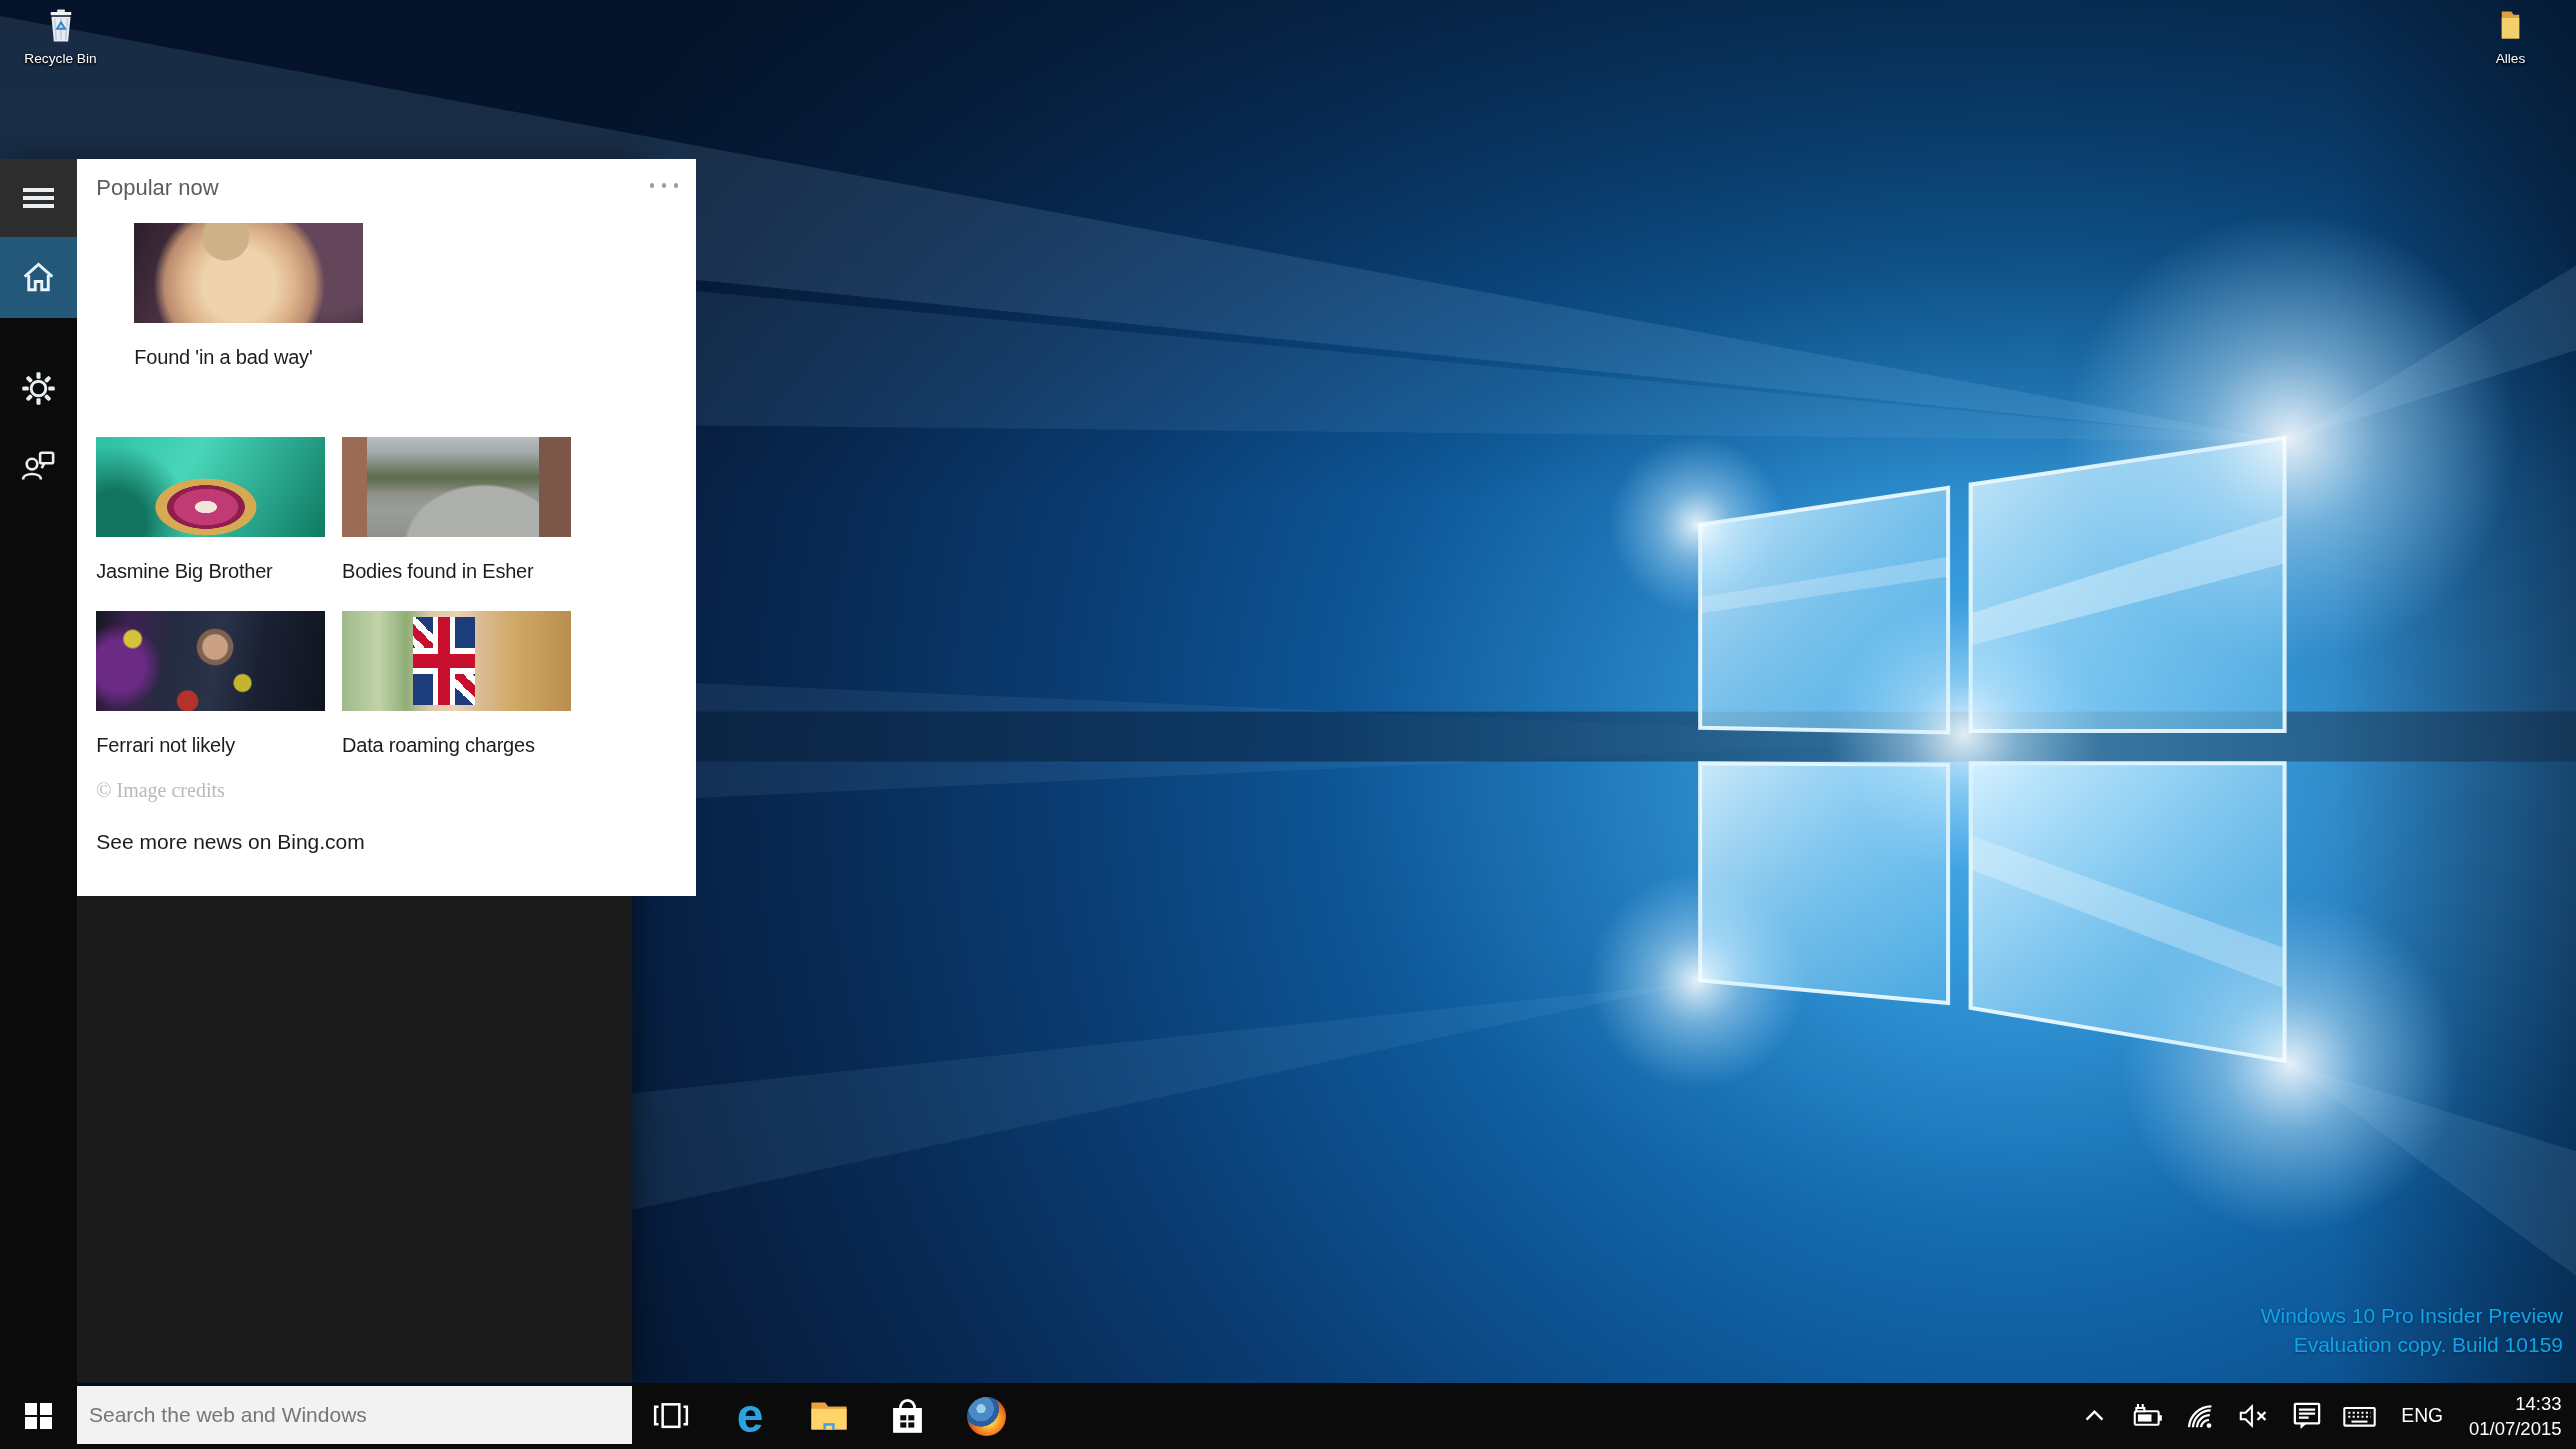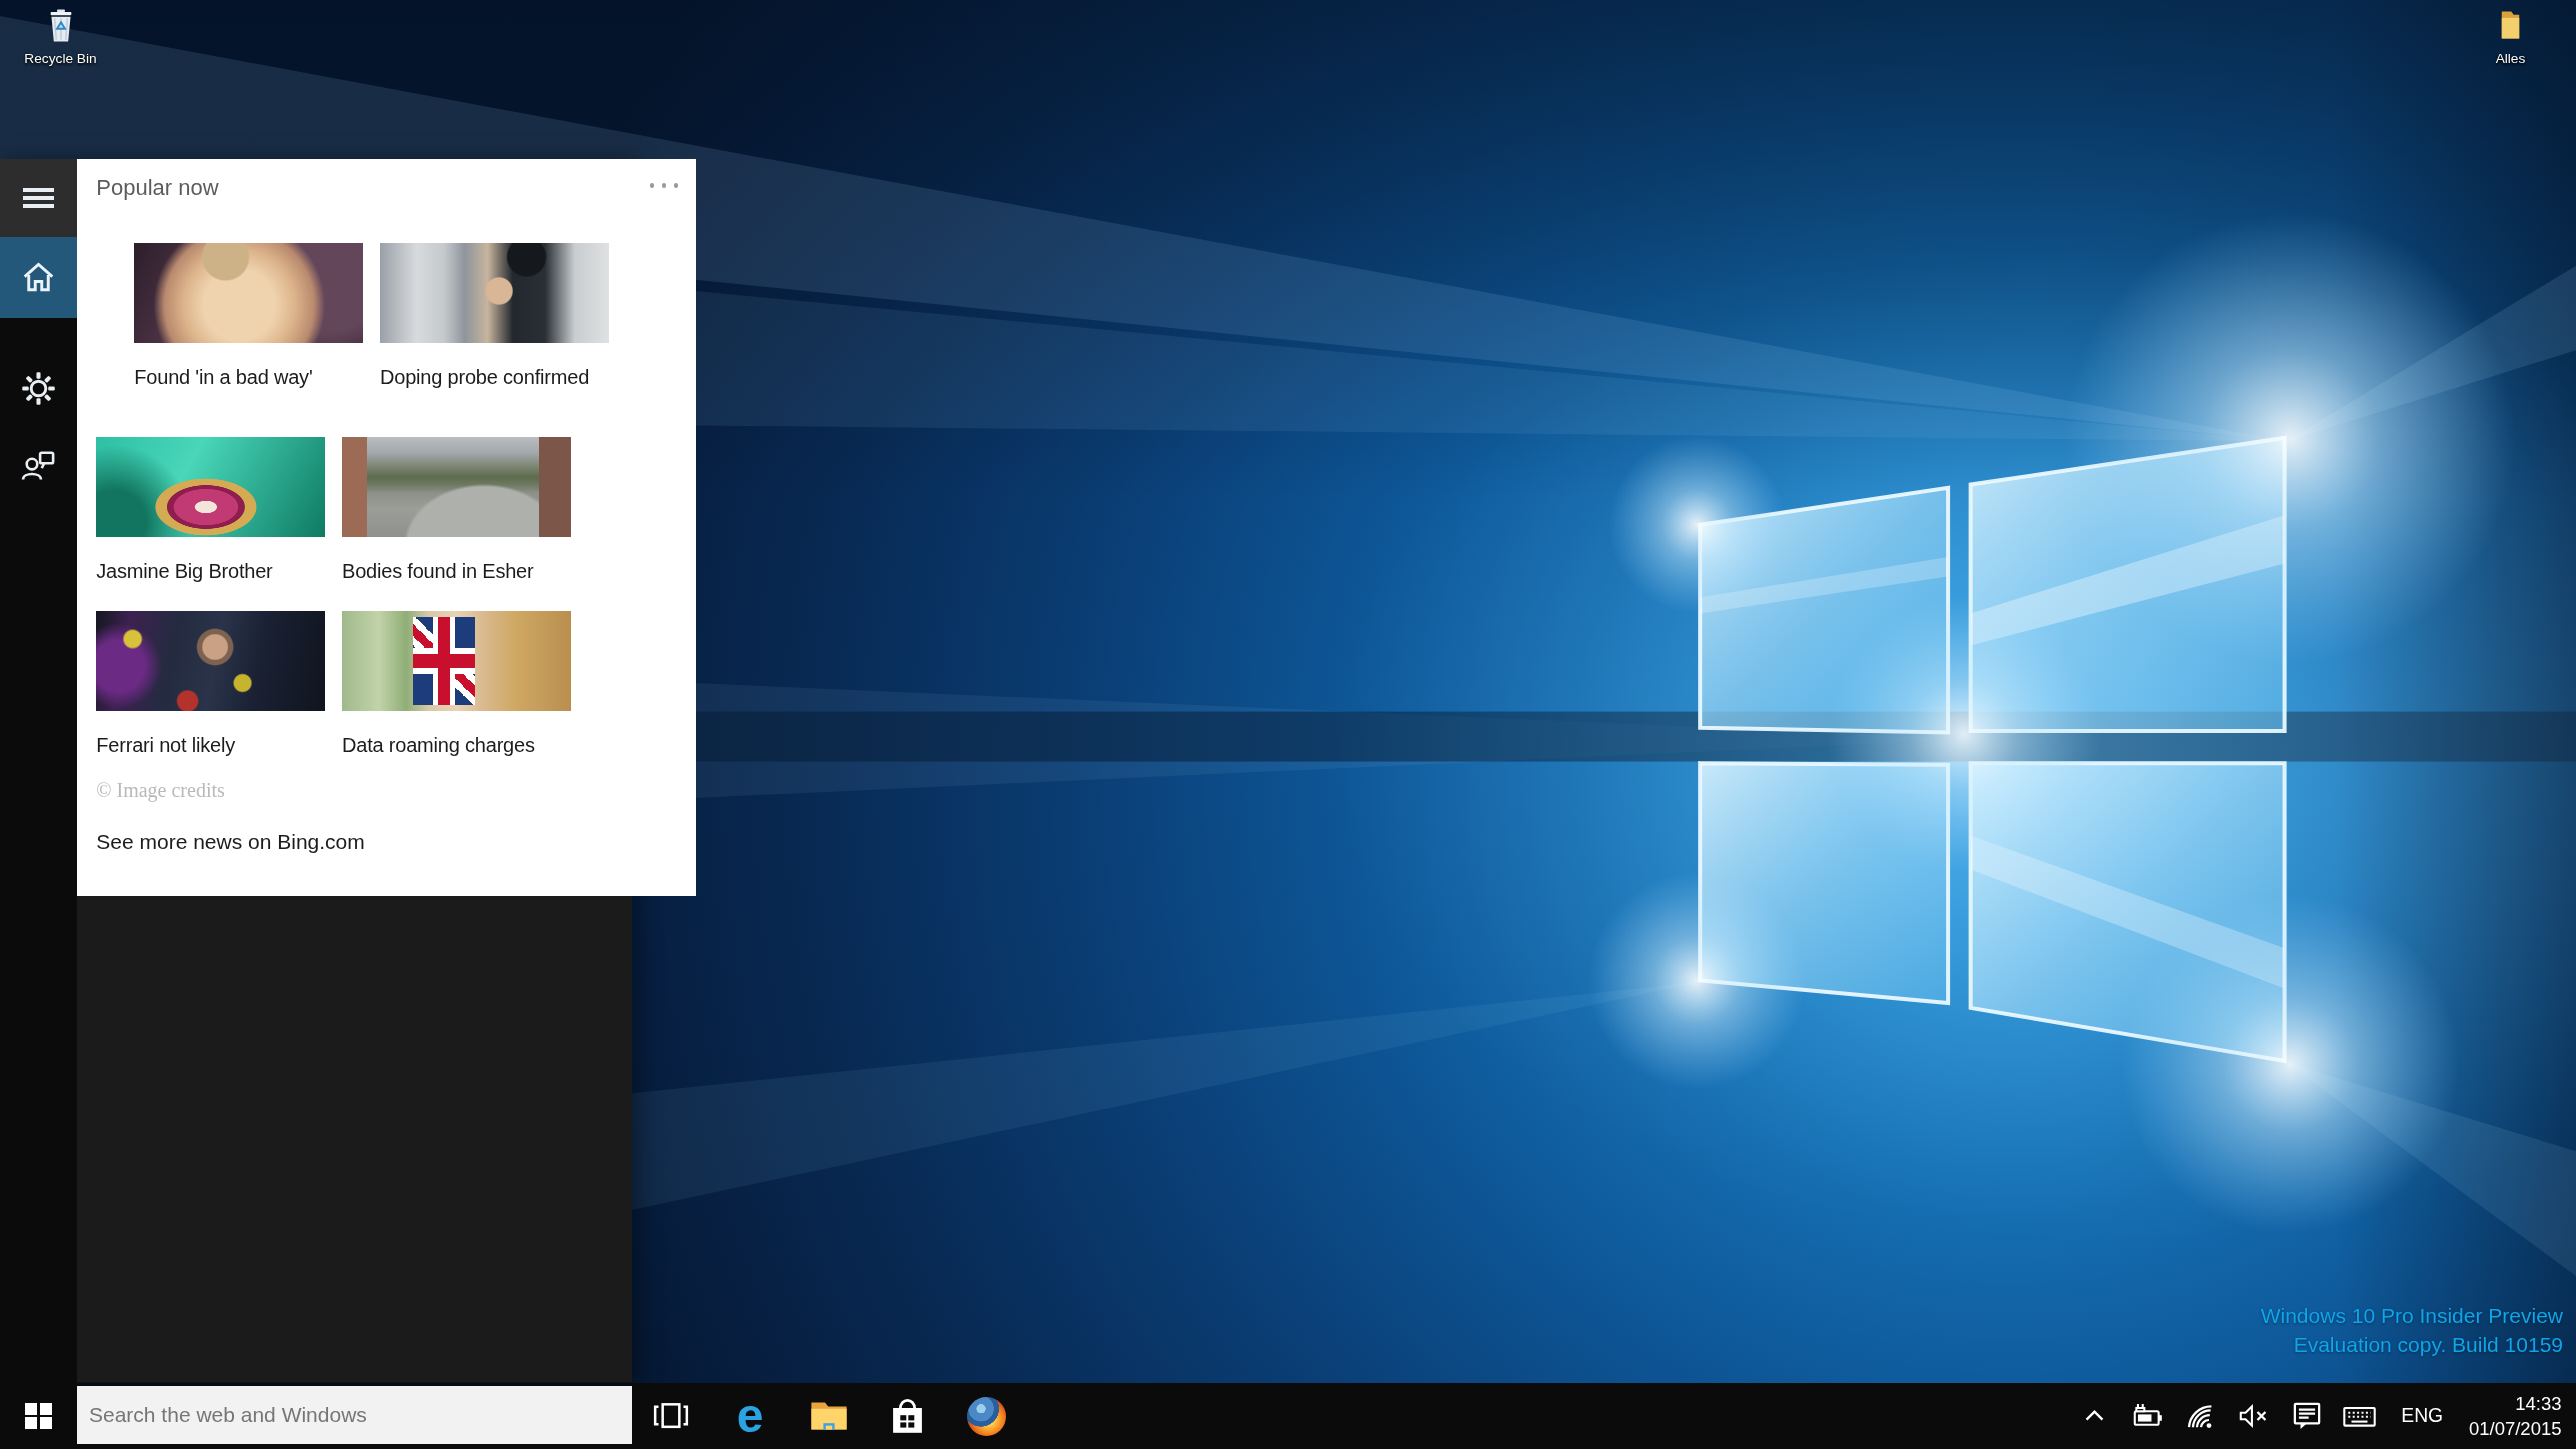--- a/index.html
+++ b/index.html
@@ -24,21 +24,21 @@
   .hamburger div{width:31px;height:3.6px;background:#e9eff3;margin:4.4px 0;}
   #card{left:77px;top:0;width:619px;height:737px;background:#ffffff;}
   #card-bottom{left:77px;top:737px;width:555px;height:486px;background:#1b1b1b;}
   #popular-title{left:19.3px;top:16px;font-size:22px;color:#5c5c5c;}
   #more-dots{right:17.7px;top:24px;display:flex;gap:7.2px;cursor:pointer;}
   #more-dots span{width:4.8px;height:4.8px;border-radius:50%;background:#9a9a9a;display:block;}
   .cell{position:absolute;width:233px;cursor:pointer;}
   .thumb{width:229px;height:100px;background:#888;position:relative;overflow:hidden;}
   .news-title{margin-top:19.3px;font-size:20px;line-height:31px;color:#1c1c1c;letter-spacing:-0.2px;}
   .c0{left:19.3px;}  .c1{left:265px;}
-  .r0{top:84px;padding-left:38px;}   .r1{top:278px;}   .r2{top:452px;}
+  .r0{top:64px;padding-left:38px;}   .r1{top:278px;}   .r2{top:452px;}
   #credits{left:19.3px;top:620px;font-size:20px;color:#b9b9b9;cursor:pointer;font-family:Liberation Serif, serif;}
   #see-more{left:19.3px;top:671px;font-size:21px;color:#1c1c1c;cursor:pointer;}
   
   .t-face{background:
     radial-gradient(circle at 40% 14%,#cdb287 0 14%,transparent 15%),
     radial-gradient(circle at 46% 62%,#eed3ae 0 26%,#ddb48b 40%,#b98a6e 54%,transparent 62%),
     radial-gradient(circle at 85% 25%,#63465a 0 30%,transparent 55%),
     linear-gradient(115deg,#2c1e2a 0%,#4c3345 28%,#6e4c58 55%,#3b2534 80%,#251923 100%);}
   .t-doping{background:
     radial-gradient(circle at 64% 14%,#15181c 0 11%,transparent 12%),
@@ -236,24 +236,20 @@
     <div id="more-dots" class="abs">
       <span></span>
         <span></span>
         <span></span>
     </div>
 
     <div class="cell c0 r0">
       <div class="thumb t-face"></div>
       <div class="news-title">Found 'in a bad way'</div>
     </div>
-    <div class="cell c1 r0">
-      <div class="thumb t-doping"></div>
-      <div class="news-title">Doping probe confirmed</div>
-    </div>
     <div class="cell c0 r1">
       <div class="thumb t-jasmine"></div>
       <div class="news-title">Jasmine Big Brother</div>
     </div>
     <div class="cell c1 r1">
       <div class="thumb t-esher"></div>
       <div class="news-title">Bodies found in Esher</div>
     </div>
     <div class="cell c0 r2">
       <div class="thumb t-ferrari"></div>

